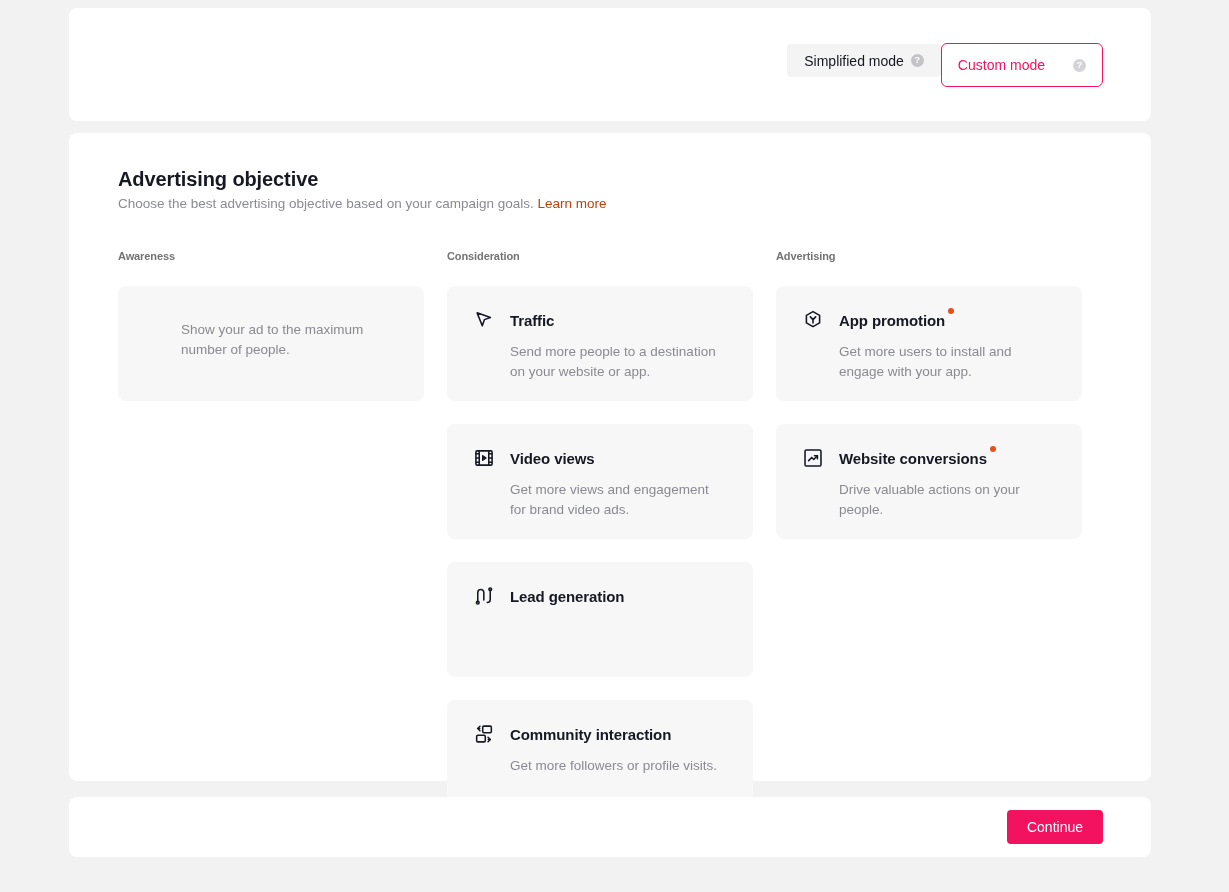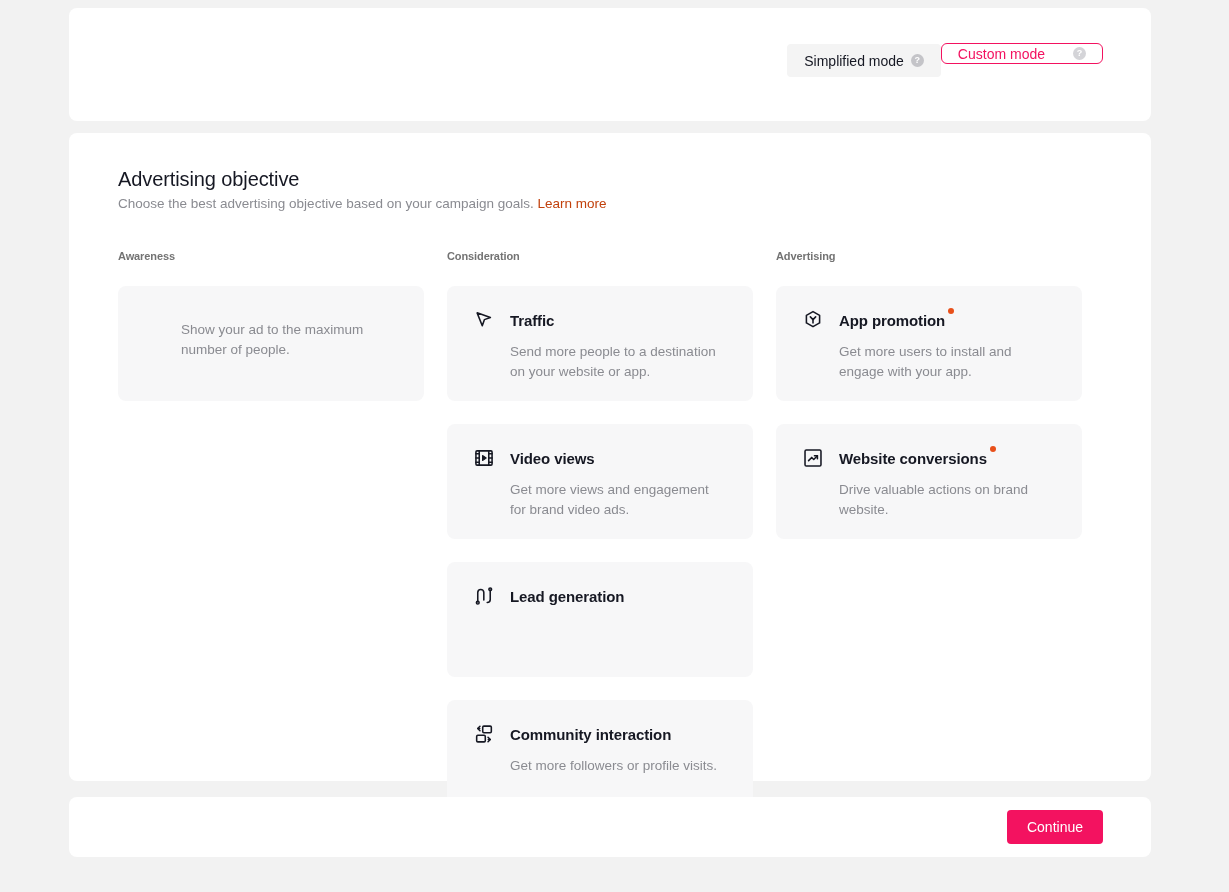--- a/index.html
+++ b/index.html
@@ -56,40 +56,40 @@
     color: #161823;
     border: 1px solid transparent;
     border-radius: 4px;
     white-space: nowrap;
   }
   .mode-btn.selected {
     background: #ffffff;
     color: #f31260;
     border: 1.5px solid #f31260;
     border-radius: 6px;
-    height: 21px;
+    height: 44px;
     margin-top: -1px;
     z-index: 2;
     gap: 28px;
   }
   .qmark {
     display: inline-flex; align-items: center; justify-content: center;
     width: 13px; height: 13px; border-radius: 50%;
     background: #c4c4c8; color: #fff;
     font-size: 9px; font-weight: 700; line-height: 1;
     flex: none;
   }
   .qmark.q-light { background: #d4d4d8; }
 
   
   #main-panel { top: 133px; height: 648px; }
 
   .section-title {
     position: absolute; left: 49px; top: 35px;
-    font-size: 20px; font-weight: 400; color: #161823; letter-spacing: -0.1px;
+    font-size: 20px; font-weight: 700; color: #161823; letter-spacing: -0.1px;
   }
   .section-sub {
     position: absolute; left: 49px; top: 63px;
     font-size: 13.5px; color: #8a8b91;
   }
   .section-sub a, .link {
     color: #c2410c; text-decoration: none; cursor: pointer;
   }
 
   .columns {
@@ -286,21 +286,21 @@
                 <rect x="3.3" y="3.3" width="17.4" height="17.4" rx="1.4"></rect>
                 <path d="M7.2 14.9l3.4-3.5 2.2 2.2 4-4"></path>
                 <path d="M13.6 9.6h3.2v3.2"></path>
               </svg>
             </span>
             <span class="card-title">
               <span>Website conversions</span>
               <span class="new-dot"></span>
             </span>
           </div>
-          <div class="card-desc">Drive valuable actions on brand website.</div>
+          <div class="card-desc">Drive valuable actions on your people.</div>
         </div>
       </div>
 
     </div>
   </div>
 
   <div class="panel" id="footer-panel">
     <button class="continue-btn">Continue</button>
   </div>
 

